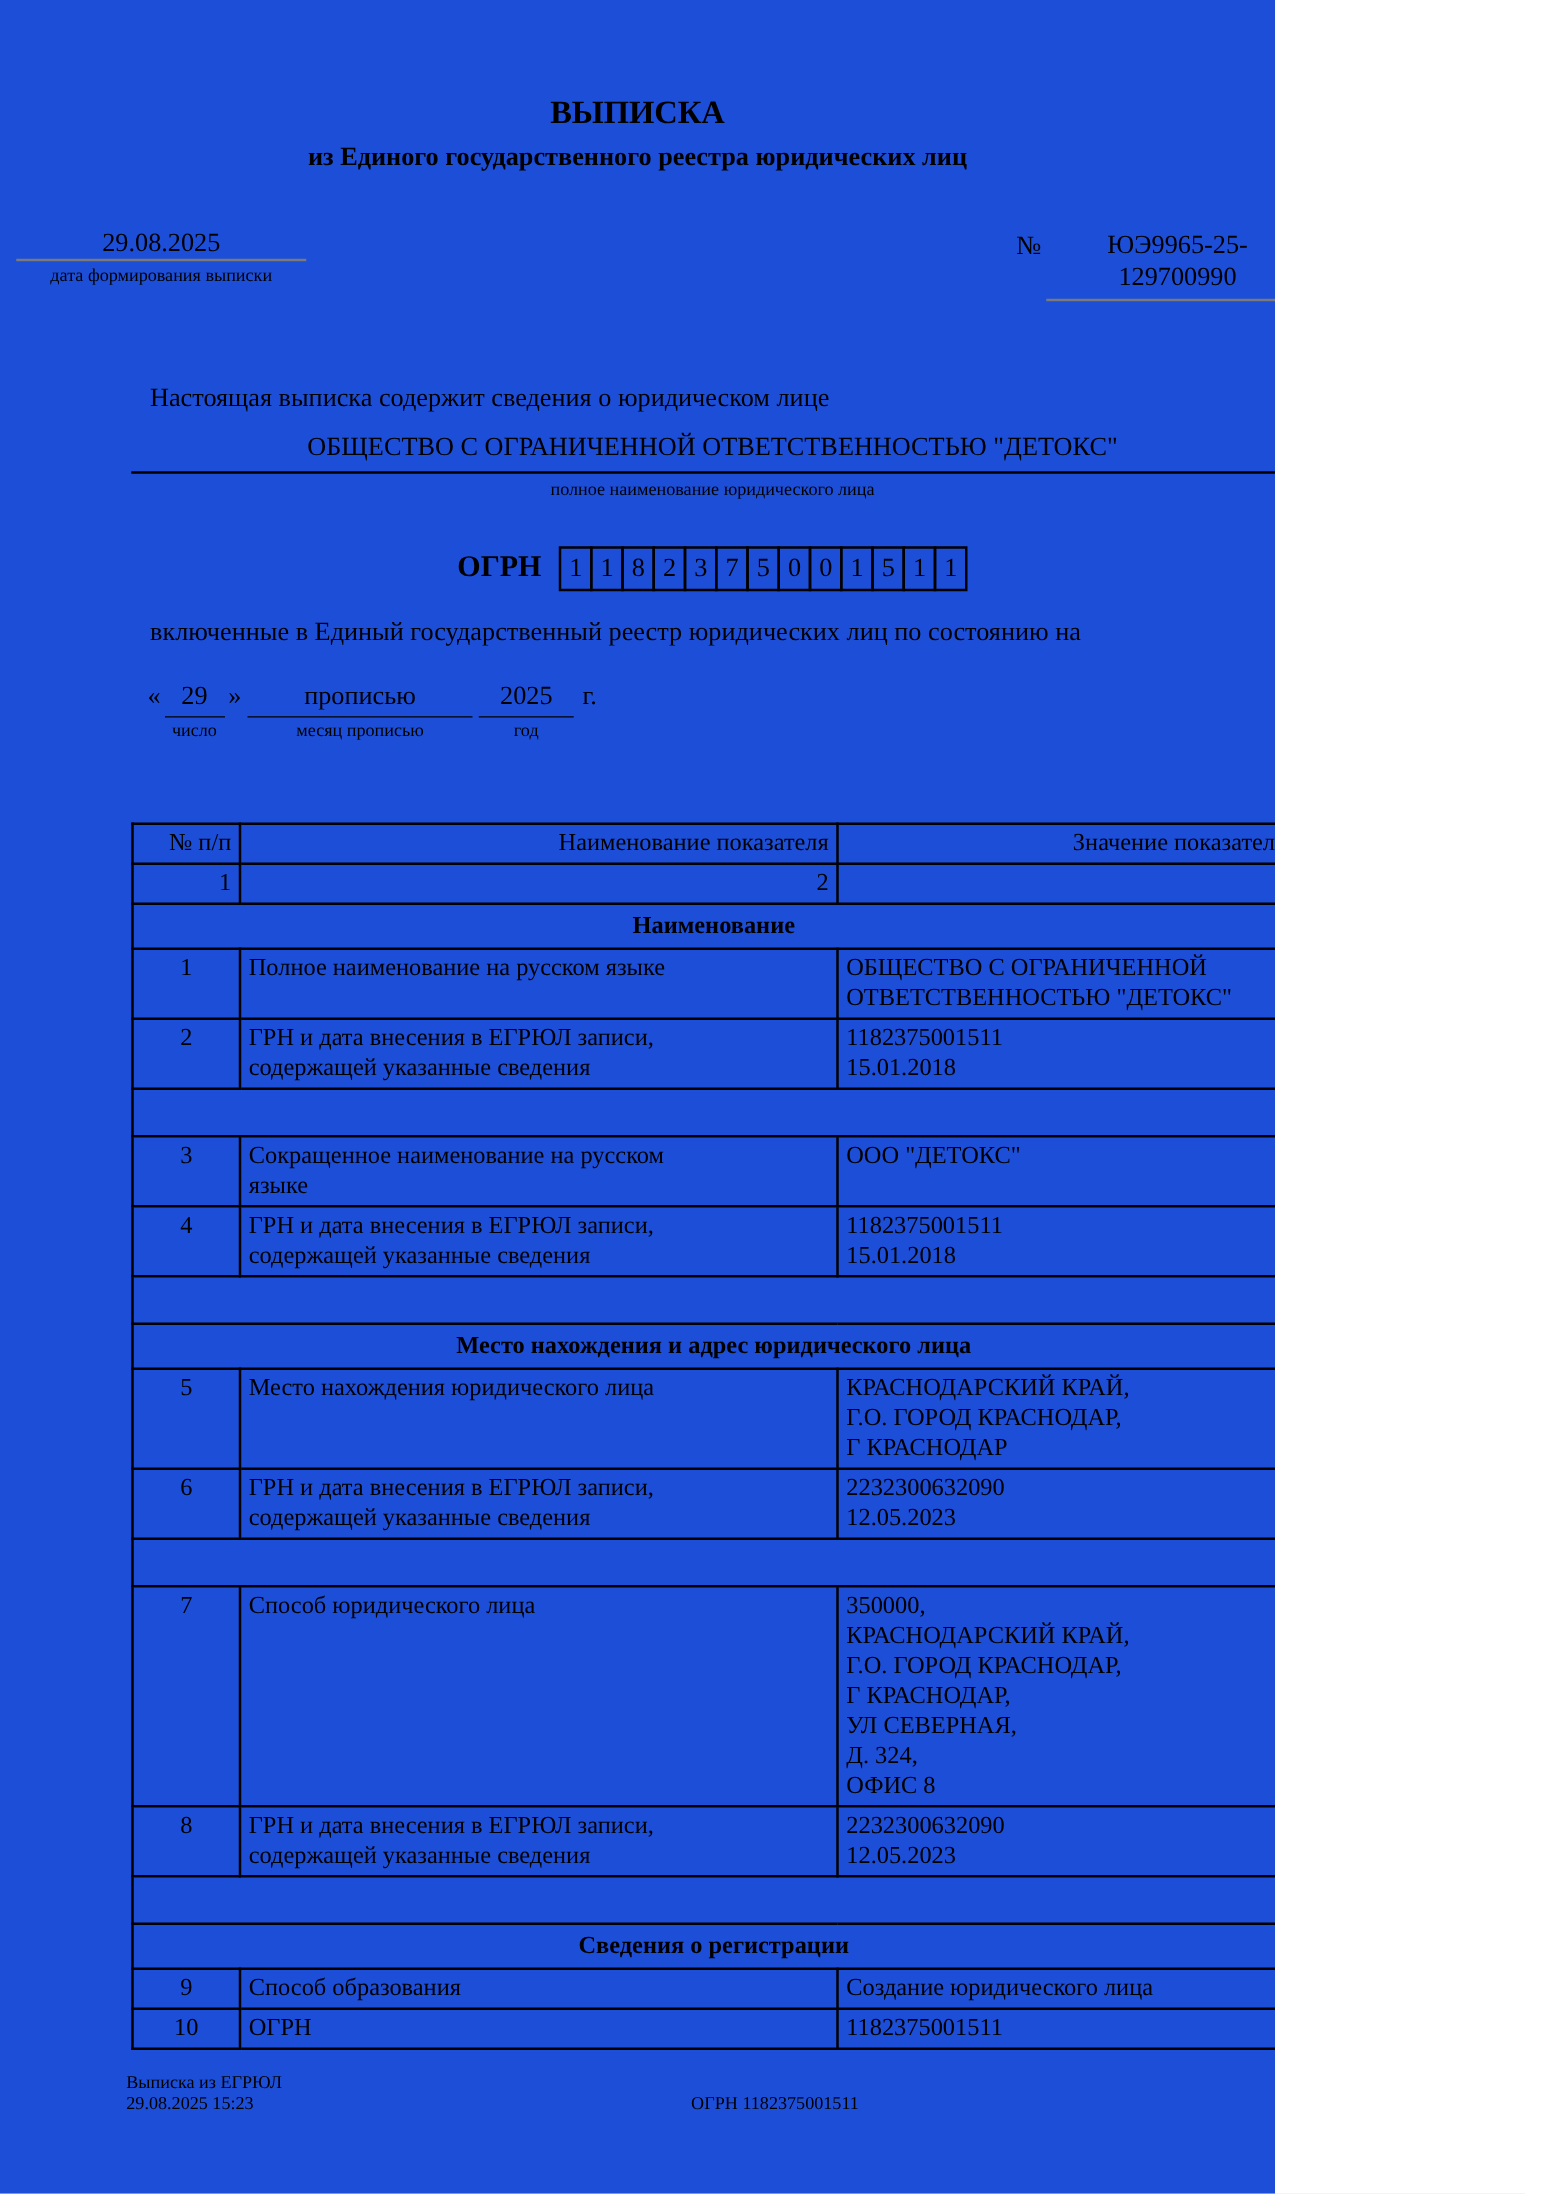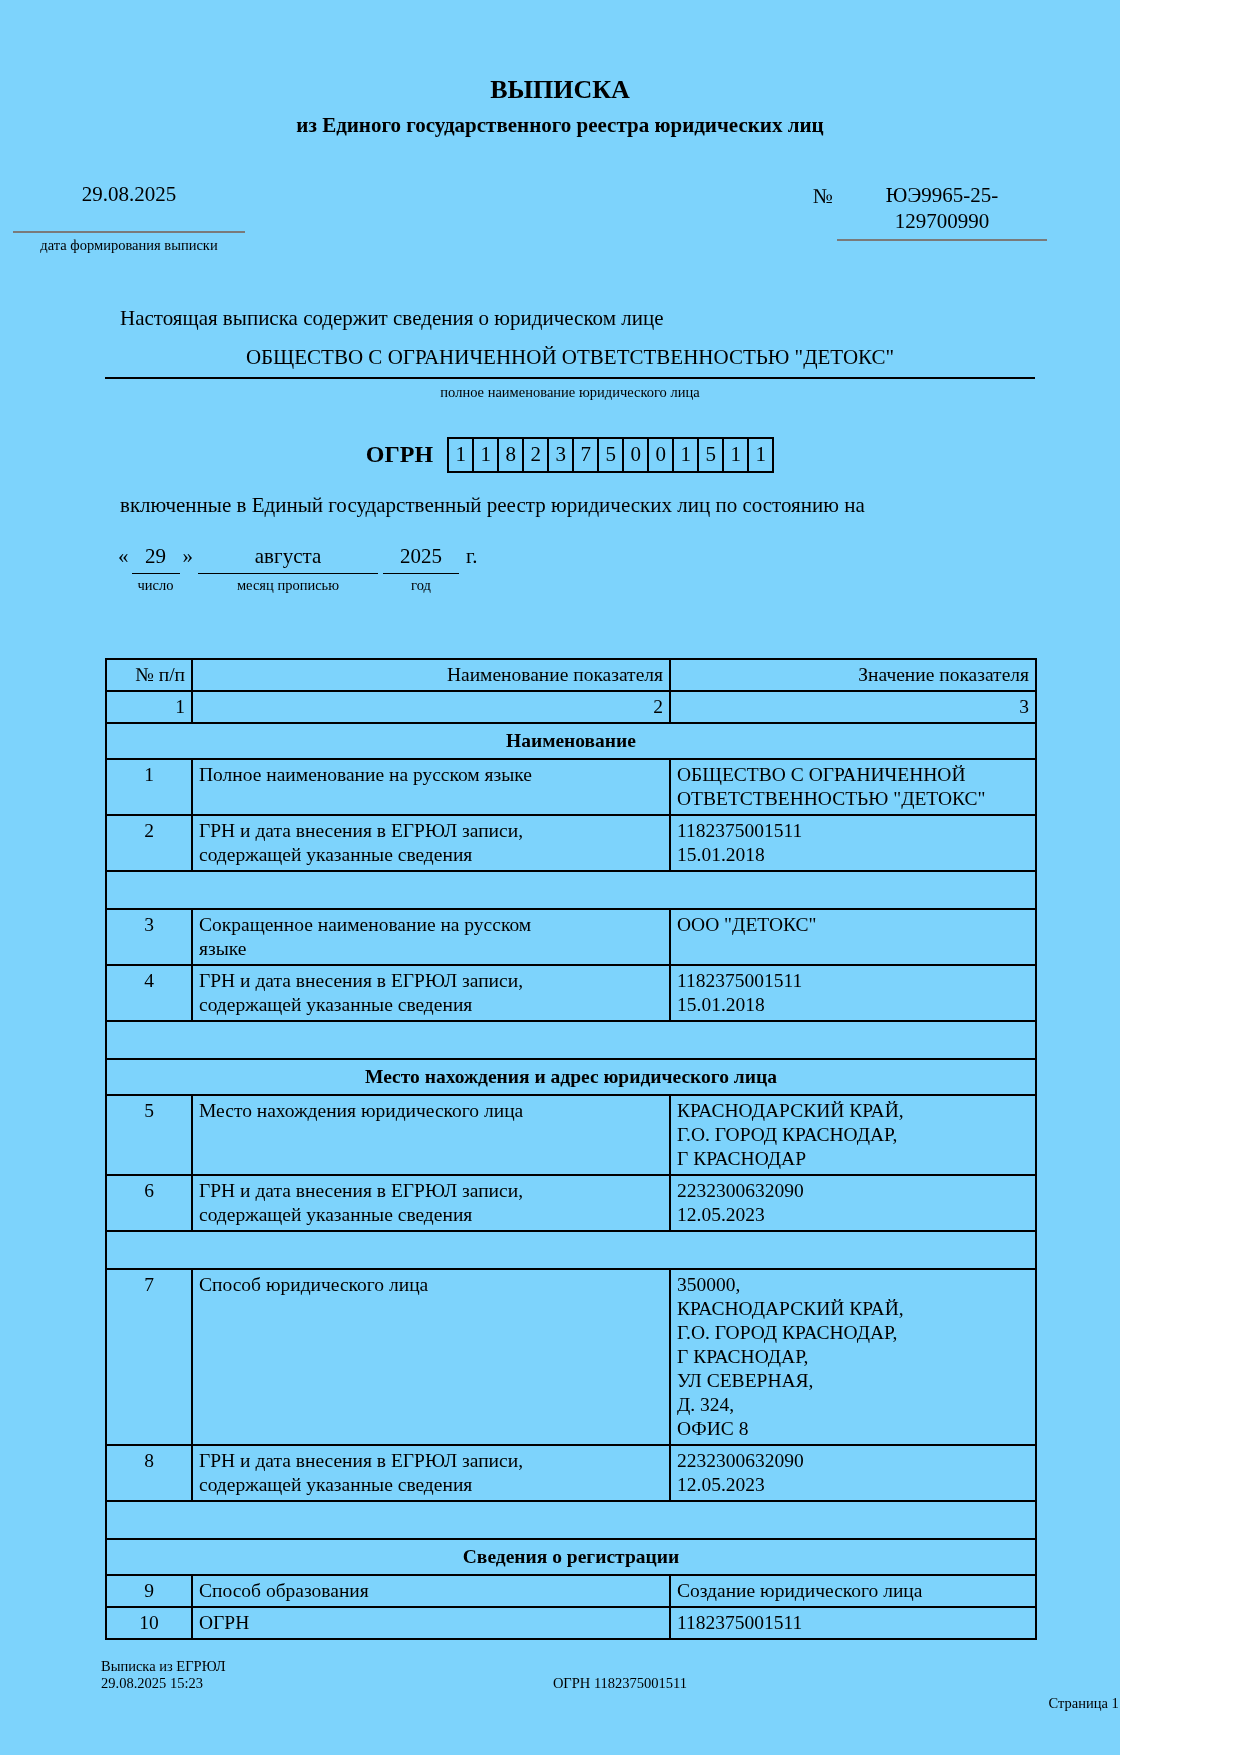--- a/index.html
+++ b/index.html
@@ -4,37 +4,37 @@
 <style>
   :root{
     --text:#000000;
     --meta-underline:#7a7a7a;
     --rule:#000000;
   }
   *{box-sizing:border-box;}
   html,body{margin:0;padding:0;background:#ffffff;}
   .page{
     position:relative;
-    width:1120px;
+    width:1020px;
     height:1755px;
-    background:#7dd3fc;
+    background:#1d4ed8;
     color:var(--text);
     font-family:"Liberation Serif","DejaVu Serif",serif;
     overflow:hidden;
   }
   .content{width:930px;margin-left:105px;}
 
   
   .doc-title{margin-top:76px;text-align:center;font-size:26px;font-weight:bold;line-height:1.1;}
   .doc-subtitle{margin-top:8px;text-align:center;font-size:21px;font-weight:bold;line-height:1.2;}
 
   
   .meta-row{position:relative;margin-top:44px;height:96px;}
   .date-block{position:absolute;left:13px;top:0;width:232px;text-align:center;}
-  .date-value{display:block;font-size:21px;padding-bottom:24px;border-bottom:2.5px solid var(--meta-underline);}
+  .date-value{display:block;font-size:21px;padding-bottom:0;border-bottom:2.5px solid var(--meta-underline);}
   .date-caption{display:block;margin-top:4px;font-size:14.5px;}
   .num-block{position:absolute;left:813px;top:0;width:234px;display:flex;}
   .num-sign{font-size:21px;padding-top:2px;margin-right:4px;}
   .num-lines{flex:1;text-align:center;font-size:21px;line-height:26px;padding-bottom:5px;border-bottom:2.5px solid var(--meta-underline);white-space:pre-line;}
 
   .statement{margin-top:28px;margin-left:15px;font-size:21px;}
 
   .company-block{margin-top:14px;text-align:center;}
   .company-name{font-size:21px;padding-bottom:7px;border-bottom:2.5px solid var(--rule);}
   .company-caption{margin-top:5px;font-size:14.5px;text-align:center;}
@@ -125,21 +125,21 @@
     <div class="included">включенные в Единый государственный реестр юридических лиц по состоянию на</div>
 
     <div class="attest-date">
       <span class="quote">«</span>
       <span class="dcol day-col">
         <span class="dval">29</span>
         <span class="dlab">число</span>
       </span>
       <span class="quote">»</span>
       <span class="dcol month-col">
-        <span class="dval">августа</span>
+        <span class="dval">прописью</span>
         <span class="dlab">месяц прописью</span>
       </span>
       <span class="dcol year-col">
         <span class="dval">2025</span>
         <span class="dlab">год</span>
       </span>
       <span class="year-suffix">г.</span>
     </div>
   </div>
 

